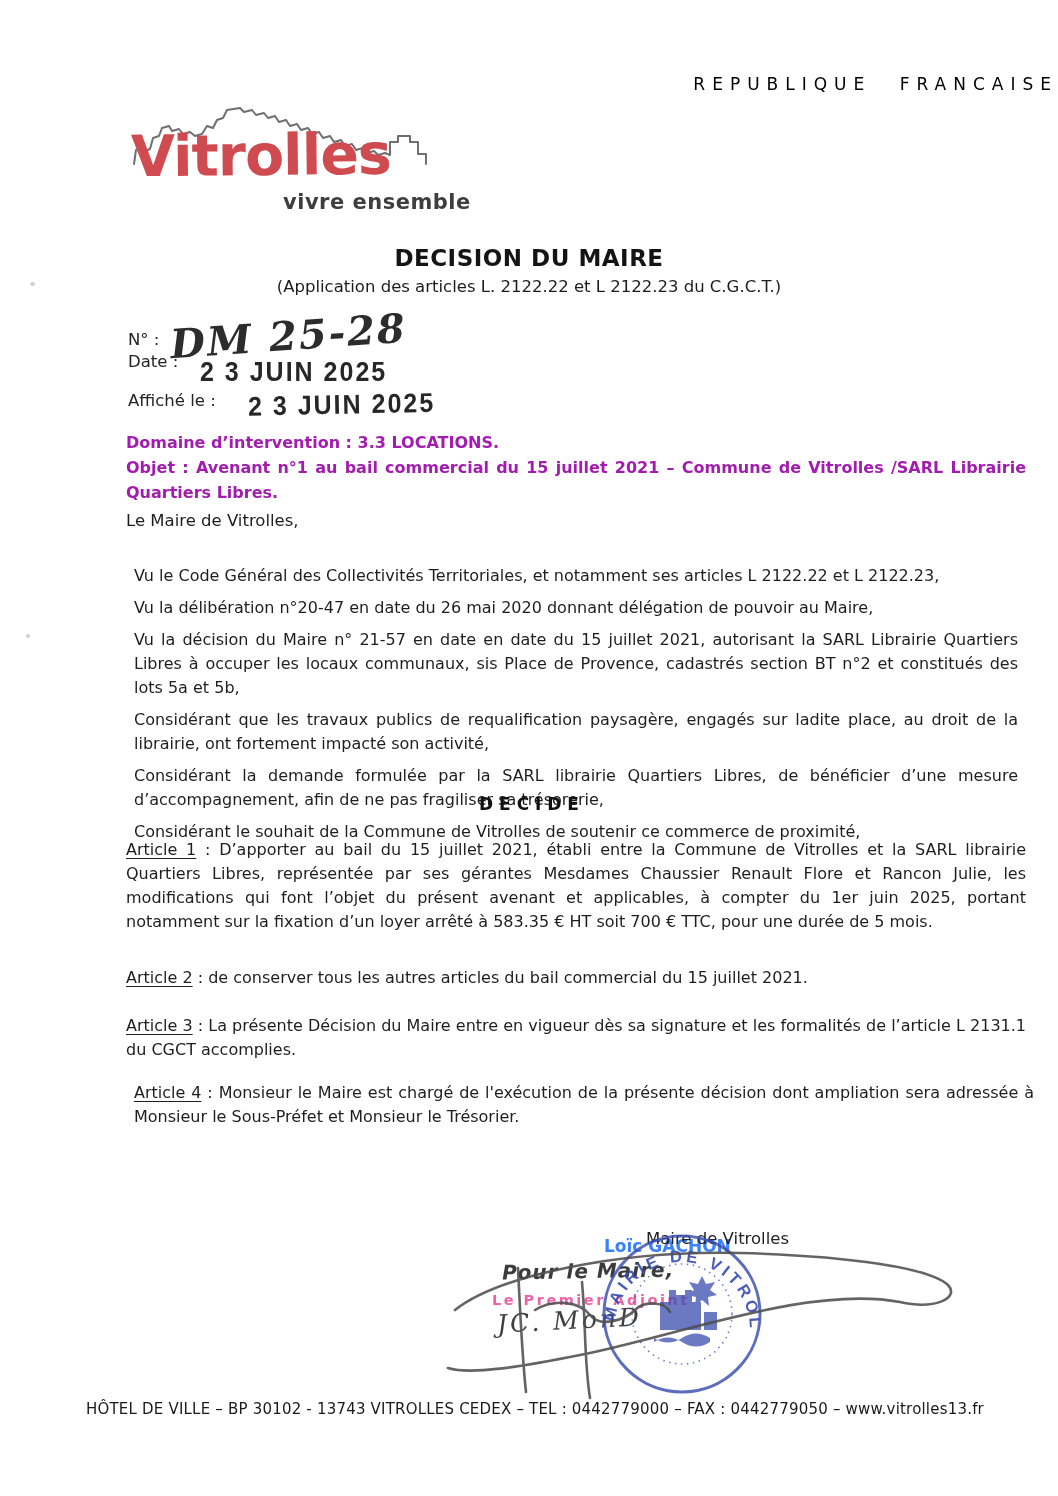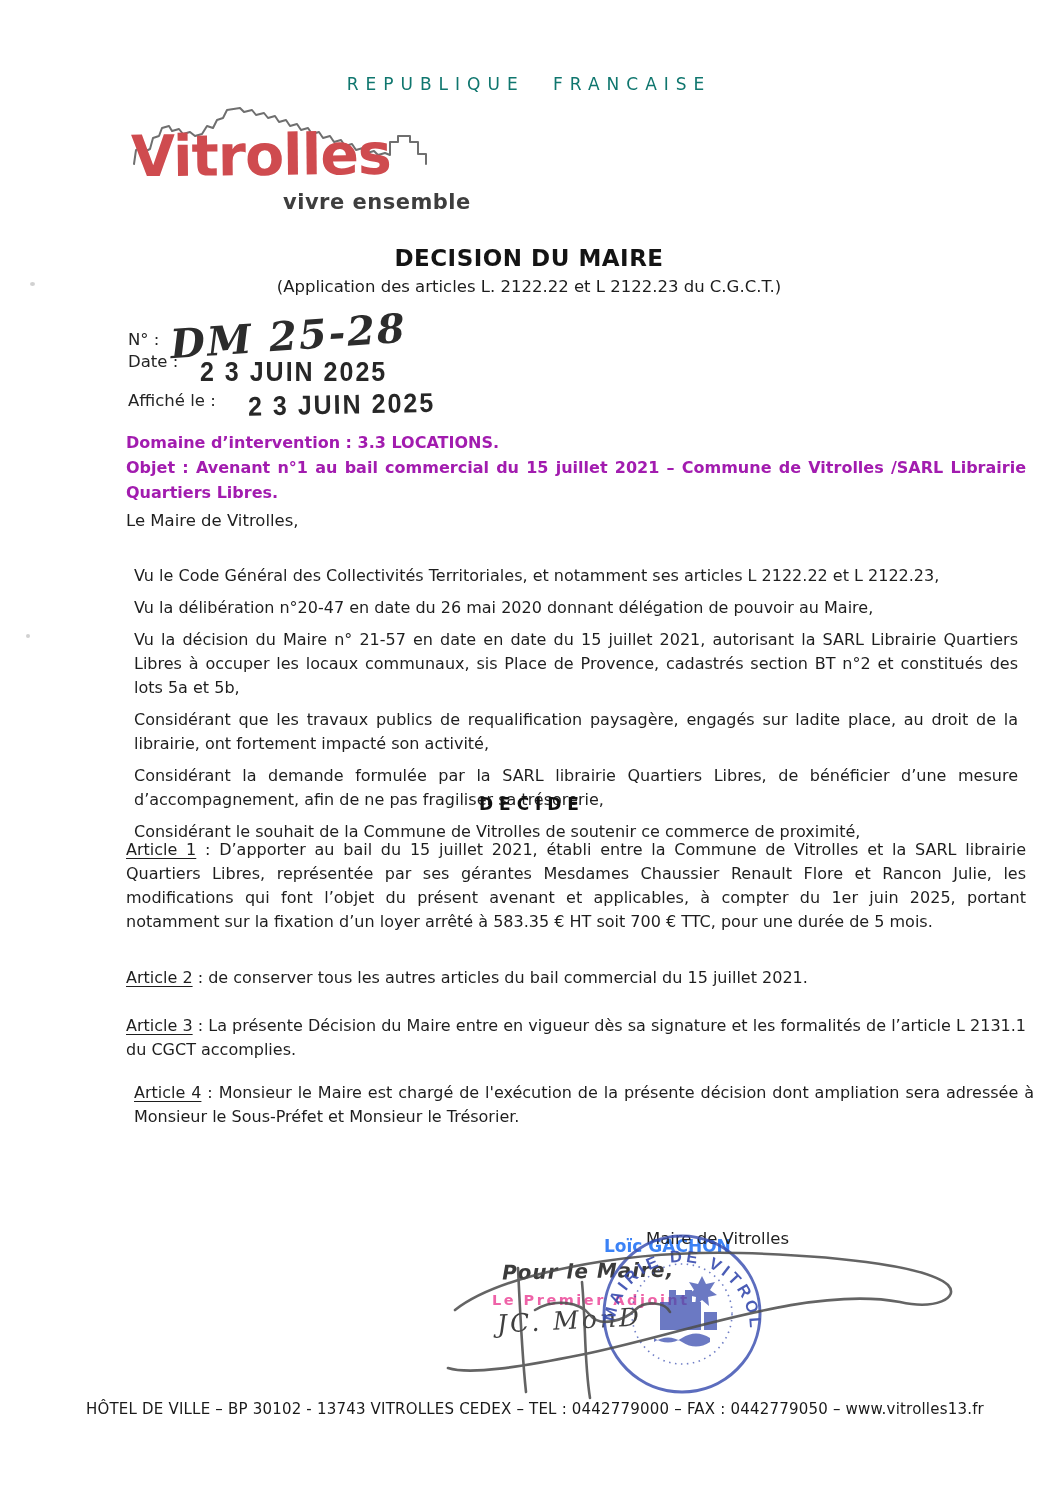--- a/index.html
+++ b/index.html
@@ -2,22 +2,22 @@
 <html><head>
 <meta charset="utf-8">
 <style>
   html,body{margin:0;padding:0;background:#ffffff;}
   .page{
     position:relative;width:1058px;height:1496px;background:#ffffff;
     font-family:"DejaVu Sans","Liberation Sans",sans-serif;color:#1e1e1e;
     overflow:hidden;
   }
   
-  .republique{position:absolute;top:74px;left:0;width:100%;text-align:center;
-    font-size:17px;letter-spacing:7px;word-spacing:16px;color:#0f766e;}
+  .republique{position:absolute;top:74px;left:0;width:100%;text-align:right;
+    font-size:17px;letter-spacing:7px;word-spacing:16px;color:#000000;}
   .skyline{position:absolute;left:128px;top:92px;}
   .logo-name{position:absolute;left:131px;top:127px;font-size:57px;font-weight:bold;
     color:#cf4b4f;letter-spacing:-1px;line-height:1;transform:rotate(-0.6deg);}
   .logo-tagline{position:absolute;left:283px;top:190px;font-size:21px;font-weight:bold;
     color:#3e3e3e;letter-spacing:0.5px;}
   
   .doc-title{position:absolute;top:245px;left:0;width:100%;text-align:center;
     font-size:23px;font-weight:bold;color:#141414;letter-spacing:0.5px;}
   .doc-subtitle{position:absolute;top:277px;left:0;width:100%;text-align:center;
     font-size:16.5px;color:#1c1c1c;}

